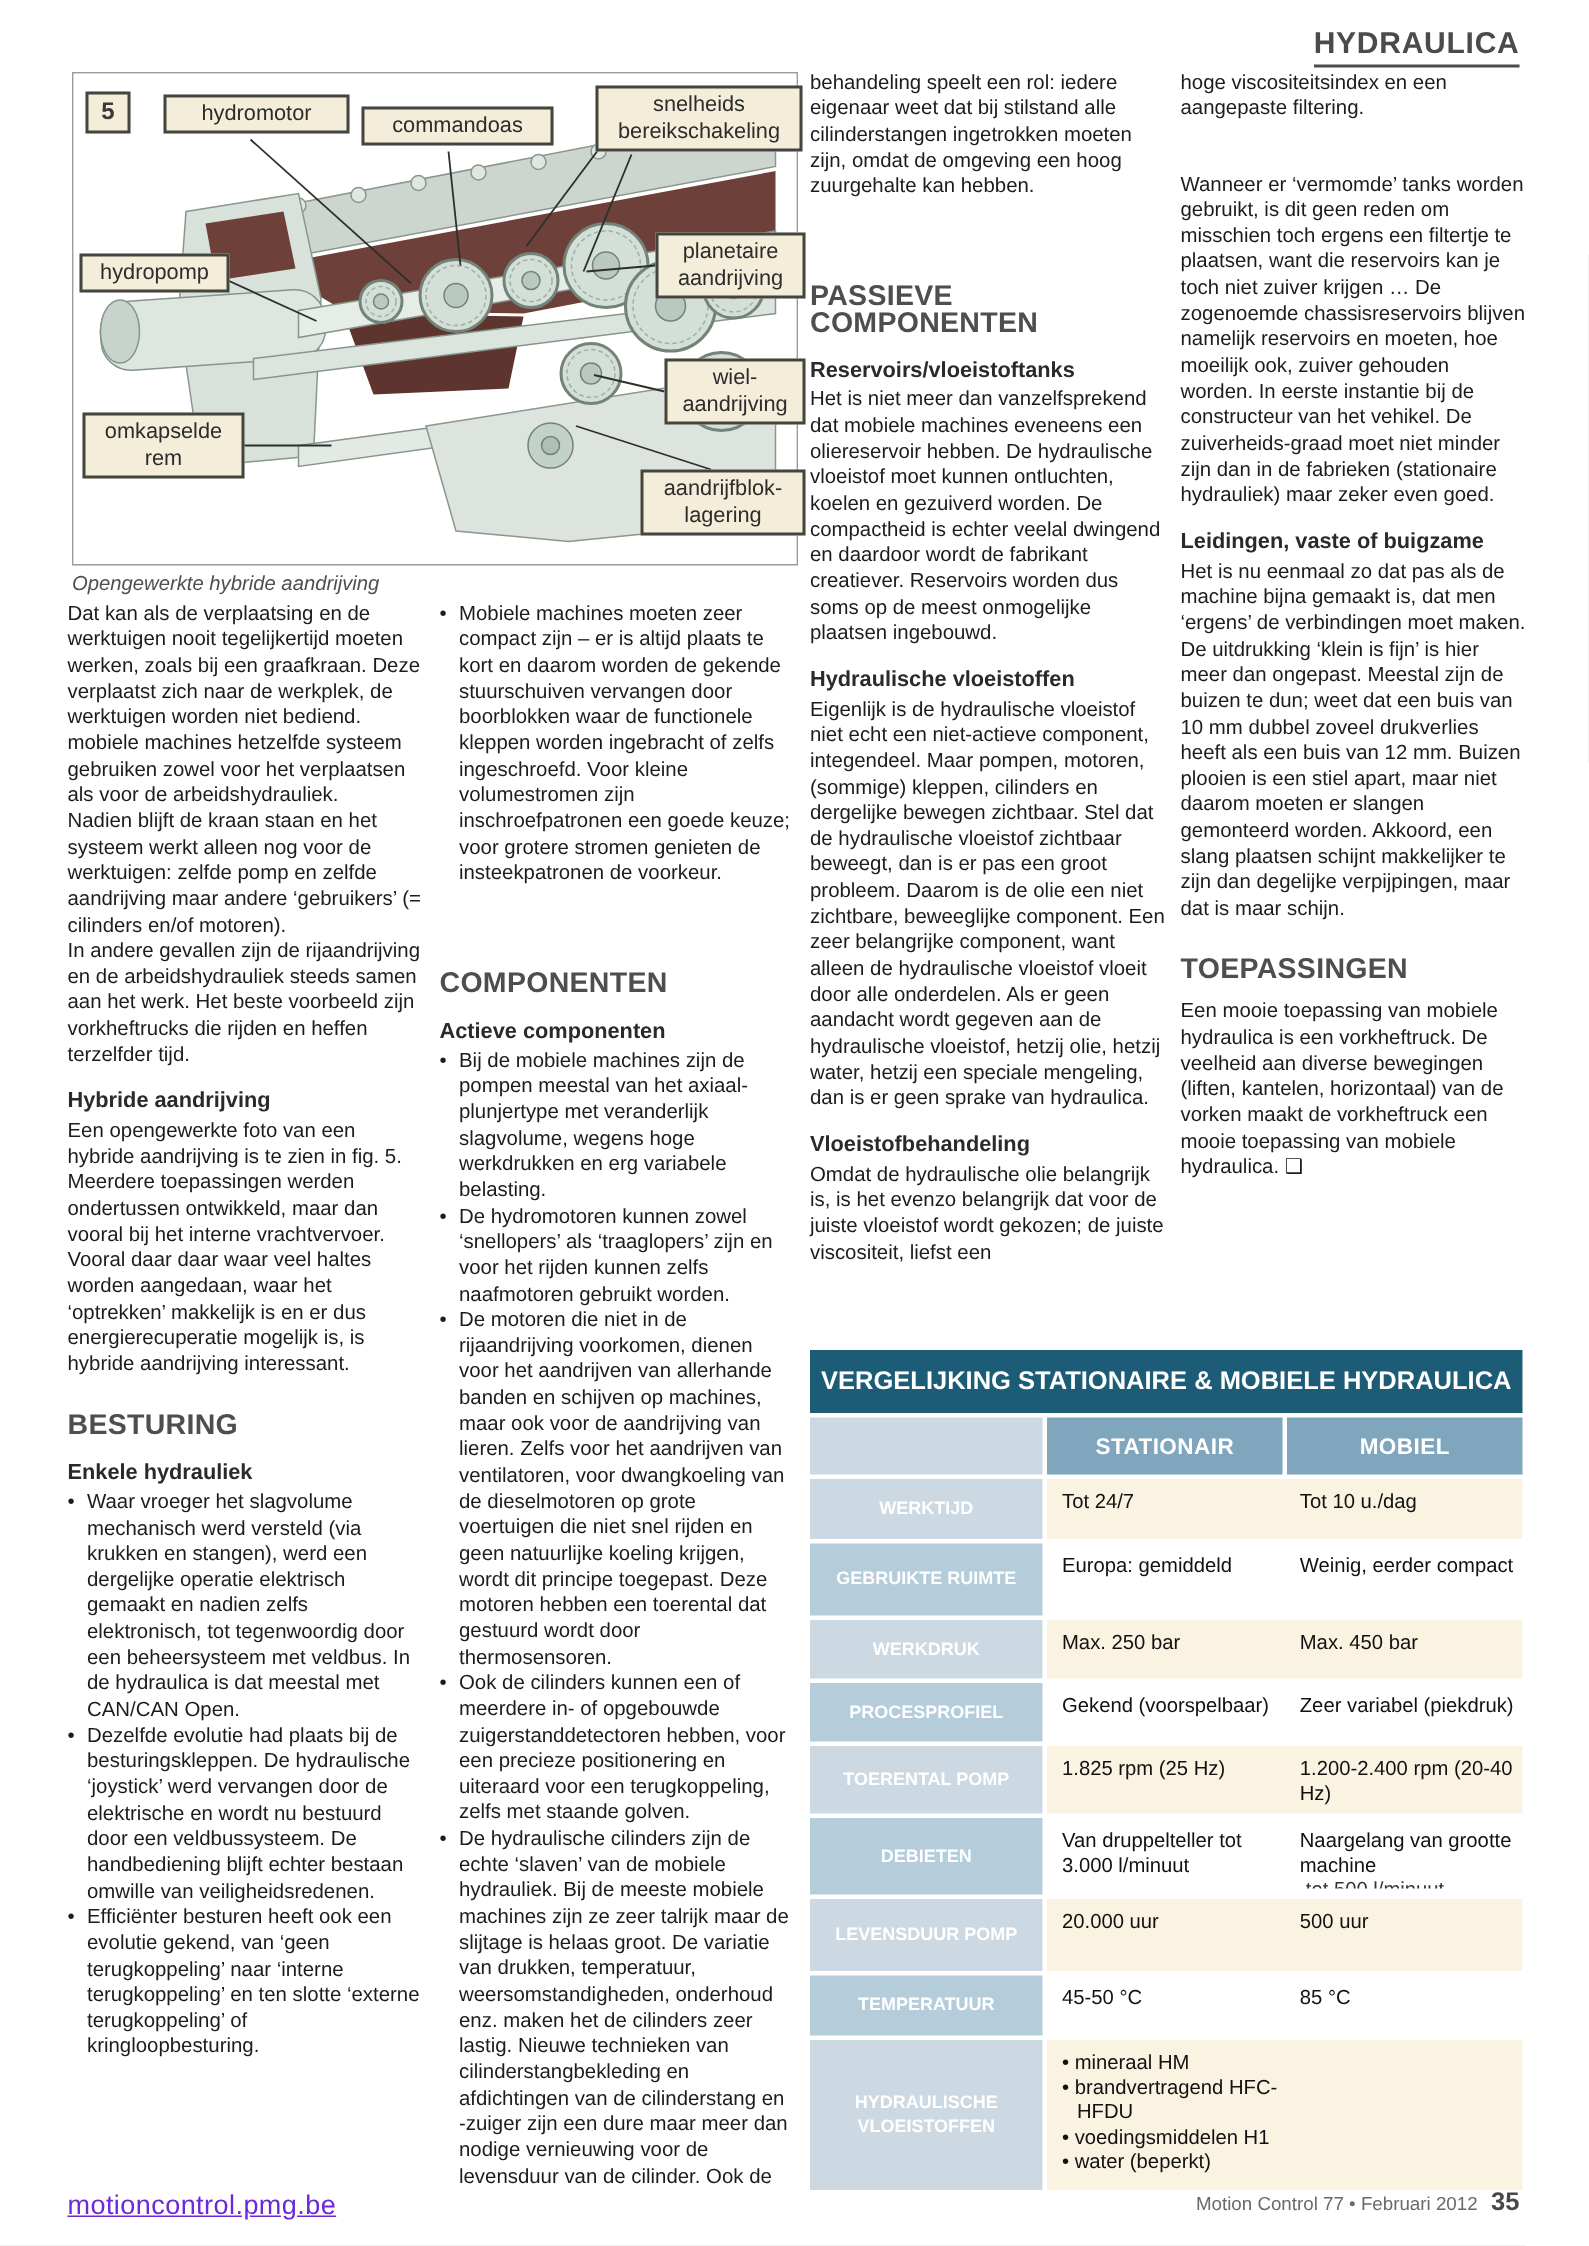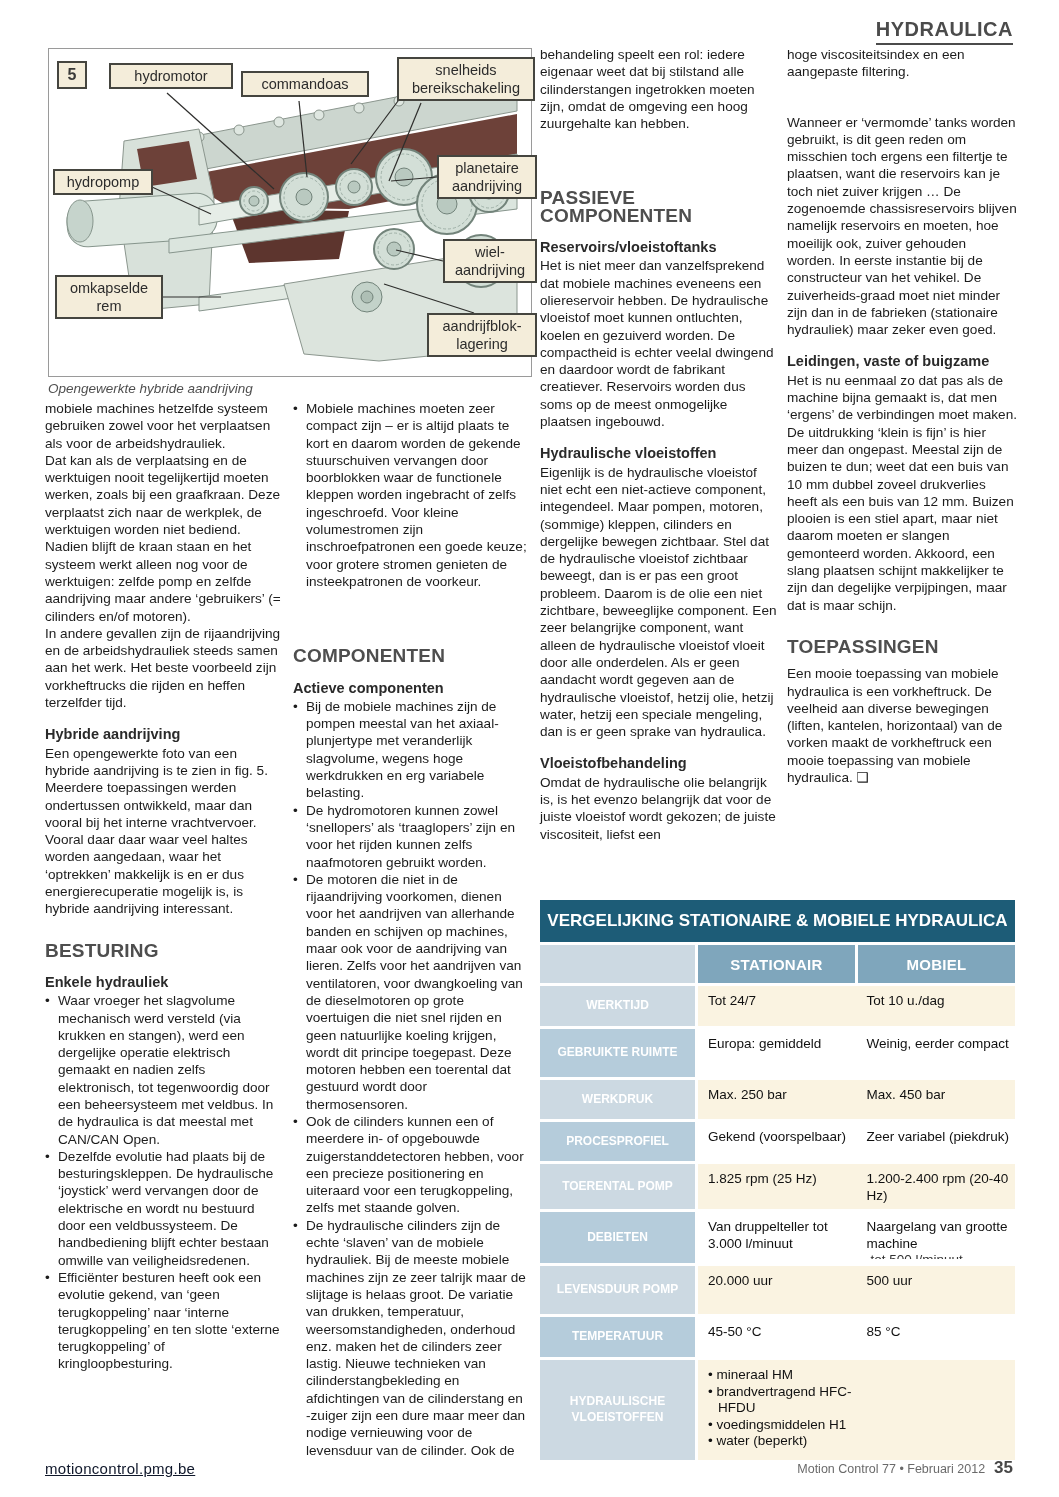--- a/index.html
+++ b/index.html
@@ -2,21 +2,21 @@
 <html style="--table-title-bg: #1d5c77; --table-header-bg: #7fa6bc; --label-bg-a: #ccd9e2; --label-bg-b: #b5ccdb; --data-bg-a: #faf3e1; --data-bg-b: #ffffff; --figure-label-bg: #f4edda;"><head>
 <meta charset="utf-8">
 <style>
   html,body{margin:0;padding:0;background:#e8e8e8;}
   .page{position:relative;width:1059px;height:1497px;background:#ffffff;margin:0 auto;
         font-family:"Liberation Sans",sans-serif;color:#1c1c1c;overflow:hidden;}
 
   
   .hdr-title{position:absolute;top:18px;right:46px;font-size:20px;font-weight:bold;
              color:#4b4b4b;letter-spacing:.5px;border-bottom:2px solid #4b4b4b;padding-bottom:2px;}
-  .footer-site{position:absolute;left:45px;top:1460px;font-size:15px;color:#0f172a;
+  .footer-site{position:absolute;left:45px;top:1460px;font-size:18px;color:#6d28d9;
                text-decoration:underline;letter-spacing:.3px;}
   .footer-right{position:absolute;right:46px;top:1458px;display:flex;align-items:baseline;gap:9px;}
   .footer-issue{font-size:12.5px;color:#6a6a6a;}
   .footer-page{font-size:17px;font-weight:bold;color:#474747;}
 
   
   .figure{position:absolute;left:48px;top:48px;width:482px;height:327px;
           border:1px solid #9a9a9a;background:#fff;}
   .figure svg{position:absolute;left:0;top:0;}
   .fig-badge{position:absolute;left:8px;top:12px;width:26px;height:24px;background:#f4edda;
@@ -174,22 +174,22 @@
     <div class="fig-label l-snelheids">snelheids bereikschakeling</div>
     <div class="fig-label l-hydropomp">hydropomp</div>
     <div class="fig-label l-planetaire">planetaire aandrijving</div>
     <div class="fig-label l-wiel">wiel- aandrijving</div>
     <div class="fig-label l-omkapselde">omkapselde rem</div>
     <div class="fig-label l-aandrijfblok">aandrijfblok- lagering</div>
   </div>
   <div class="fig-caption">Opengewerkte hybride aandrijving</div>
 
   <div class="col col1">
+      <p class="para">Dat kan als de verplaatsing en de werktuigen nooit tegelijkertijd moeten werken, zoals bij een graafkraan. Deze verplaatst zich naar de werkplek, de werktuigen worden niet bediend.</p>
       <p class="para">mobiele machines hetzelfde systeem gebruiken zowel voor het verplaatsen als voor de arbeidshydrauliek.</p>
-      <p class="para">Dat kan als de verplaatsing en de werktuigen nooit tegelijkertijd moeten werken, zoals bij een graafkraan. Deze verplaatst zich naar de werkplek, de werktuigen worden niet bediend.</p>
       <p class="para">Nadien blijft de kraan staan en het systeem werkt alleen nog voor de werktuigen: zelfde pomp en zelfde aandrijving maar andere ‘gebruikers’ (= cilinders en/of motoren).</p>
       <p class="para">In andere gevallen zijn de rijaandrijving en de arbeidshydrauliek steeds samen aan het werk. Het beste voorbeeld zijn vorkheftrucks die rijden en heffen terzelfder tijd.</p>
       <h3 class="sub-h">Hybride aandrijving</h3>
       <p class="para">Een opengewerkte foto van een hybride aandrijving is te zien in fig. 5. Meerdere toepassingen werden ondertussen ontwikkeld, maar dan vooral bij het interne vrachtvervoer. Vooral daar daar waar veel haltes worden aangedaan, waar het ‘optrekken’ makkelijk is en er dus energierecuperatie mogelijk is, is hybride aandrijving interessant.</p>
       <h2 class="sec-h">BESTURING</h2>
       <h3 class="sub-h">Enkele hydrauliek</h3>
       <div class="bullet">
         <span class="dot">•</span>
         <span class="btxt">Waar vroeger het slagvolume mechanisch werd versteld (via krukken en stangen), werd een dergelijke operatie elektrisch gemaakt en nadien zelfs elektronisch, tot tegenwoordig door een beheersysteem met veldbus. In de hydraulica is dat meestal met CAN/CAN Open.</span>
       </div>

